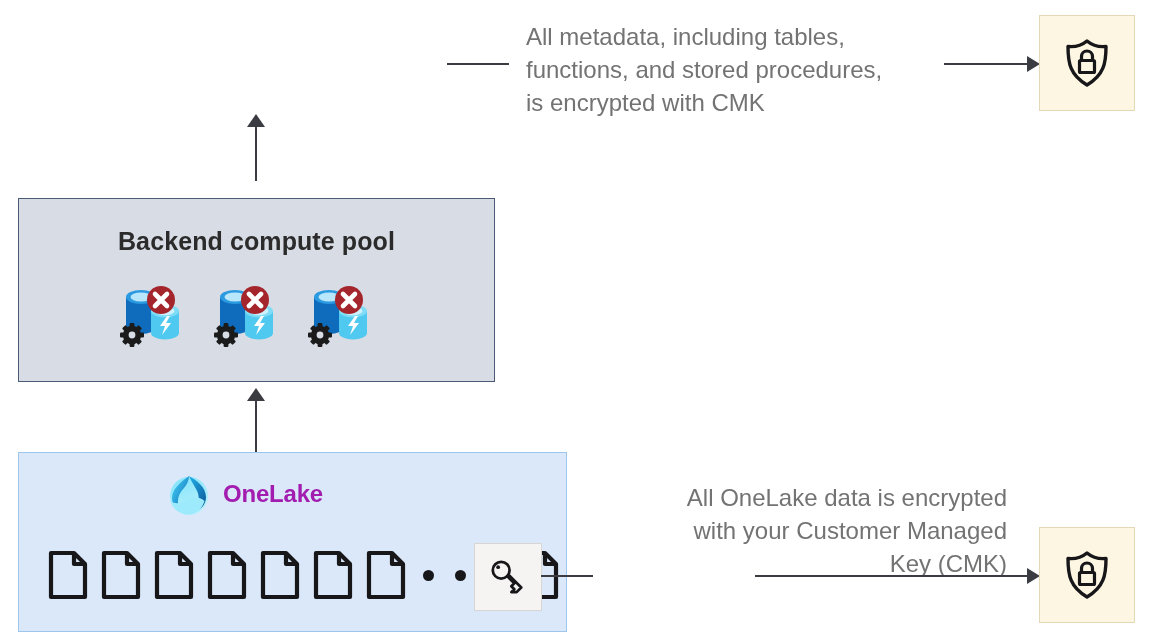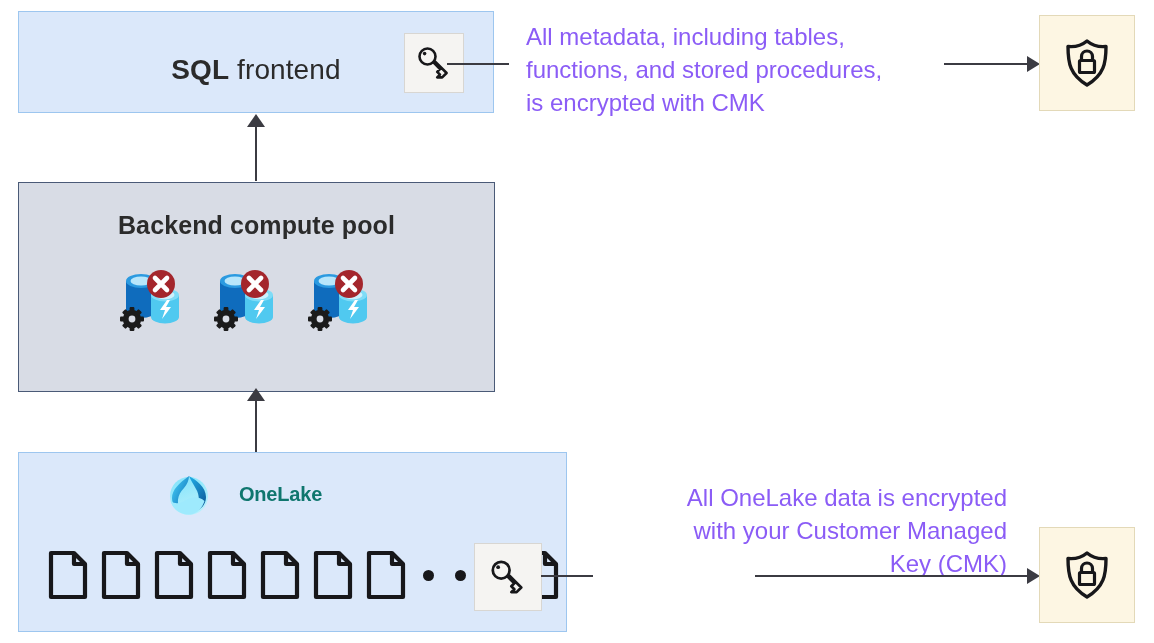--- a/index.html
+++ b/index.html
@@ -56,21 +56,21 @@
   }
   .title-backend {
     top: 28px;
     font-size: 25px;
     font-weight: 700;
   }
 
   
   .note {
     position: absolute;
-    color: #8b5cf6;
+    color: #737373;
     font-size: 24px;
     line-height: 33px;
     font-weight: 400;
     white-space: pre-line;
   }
 
   
   .key-chip {
     position: absolute;
     background: #f5f4f2;
@@ -136,47 +136,31 @@
   }
 
   
   .onelake-brand {
     position: absolute;
     display: flex;
     align-items: center;
     gap: 11px;
   }
   .onelake-word {
-    font-size: 20px;
+    font-size: 24px;
     font-weight: 700;
-    color: #0f766e;
+    color: #a21caf;
     letter-spacing: -.2px;
-    margin-left: 16px;
   }
 </style>
 </head>
 <body>
 
 <div id="canvas">
 
-  <div class="box box-blue" style="left:18px; top:11px; width:476px; height:102px;">
-    <div class="box-title title-sql">
-      <b>SQL</b><span> frontend</span>
-    </div>
-
-    <div class="key-chip" style="left:385px; top:21px; width:60px; height:60px;">
-      <svg width="40" height="40" viewBox="0 0 40 40">
-        <g fill="none" stroke="#17171a" stroke-width="2.6" stroke-linejoin="round" stroke-linecap="round">
-          <circle cx="13.5" cy="13.5" r="8"></circle>
-          <path d="M19.4 19.4 L26 26 L23.2 28.8 L26 31.6 L23.2 34.4 L28.2 34.4 L32.6 30 L21.2 18.6 Z"></path>
-        </g>
-        <circle cx="10.6" cy="10.6" r="1.8" fill="#17171a"></circle>
-      </svg>
-    </div>
-  </div>
 
   <div class="conn conn-h" style="left:447px; top:63px; width:62px;"></div>
 
   <div class="note" style="left:526px; top:20px; width:400px;">All metadata, including tables,
 functions, and stored procedures,
 is encrypted with CMK</div>
 
   <div class="conn conn-h" style="left:944px; top:63px; width:85px;"></div>
   <div class="arrow-right" style="left:1027px; top:56px;"></div>
 
@@ -186,21 +170,21 @@
         <path d="M28 6 C22 11 14 12 9 11.5 C9 28 11 40 28 50 C45 40 47 28 47 11.5 C42 12 34 11 28 6 Z" fill="none" stroke="#17171a" stroke-width="3.4" stroke-linejoin="round"></path>
         <path d="M22.5 25.5 V21.5 A5.5 5.5 0 0 1 33.5 21.5 V25.5" fill="none" stroke="#17171a" stroke-width="3.2" stroke-linecap="round"></path>
         <rect x="20.5" y="25.5" width="15" height="12" rx="1" fill="none" stroke="#17171a" stroke-width="3.2"></rect>
       </svg>
     </div>
   </div>
 
   <div class="conn conn-v" style="left:255px; top:126px; height:55px;"></div>
   <div class="arrow-up" style="left:247px; top:114px;"></div>
 
-  <div class="box box-gray" style="left:18px; top:182px; width:477px; height:210px;">
+  <div class="box box-gray" style="left:18px; top:198px; width:477px; height:184px;">
     <div class="box-title title-backend">Backend compute pool</div>
 
     <div class="cache-row" style="left:99px; top:84px;">
 
       <div class="cache-icon">
         <svg width="72" height="66" viewBox="0 0 72 66">
 
           <g>
             <path d="M8 14 h30 v30 a15 7 0 0 1 -30 0 Z" fill="#0f6cbd"></path>
             <ellipse cx="23" cy="14" rx="15" ry="7" fill="#2b9ae0"></ellipse>

